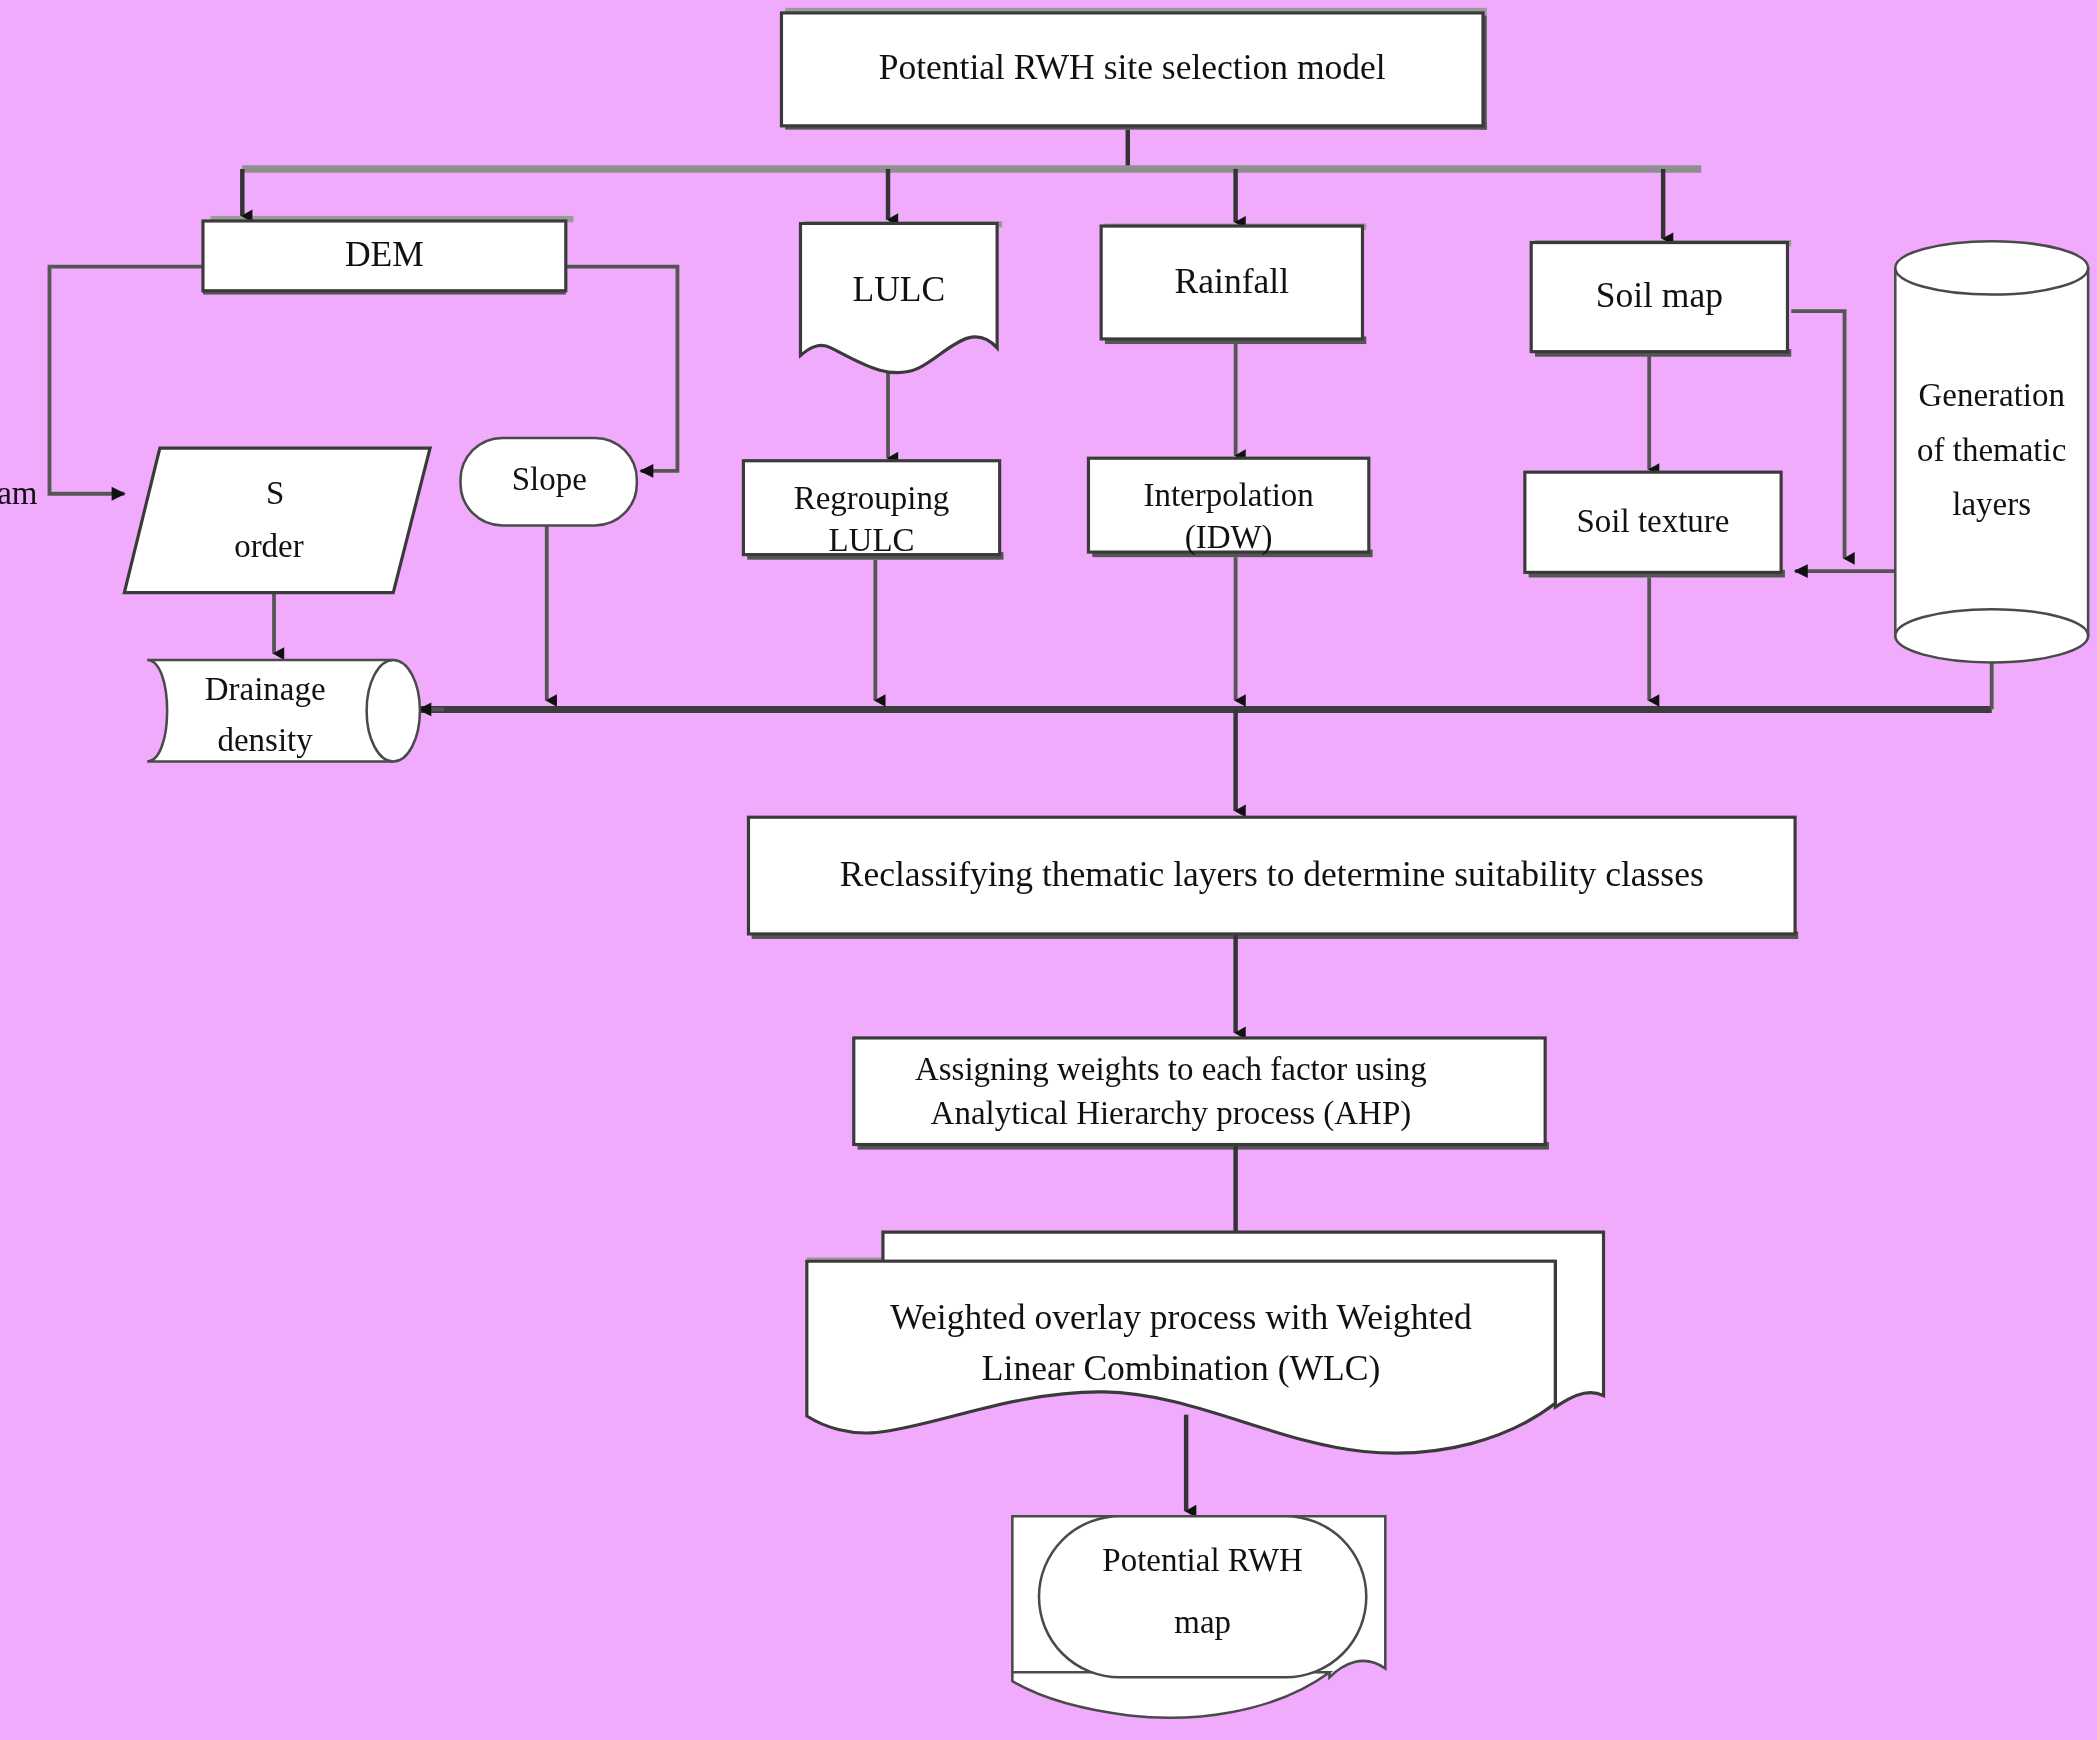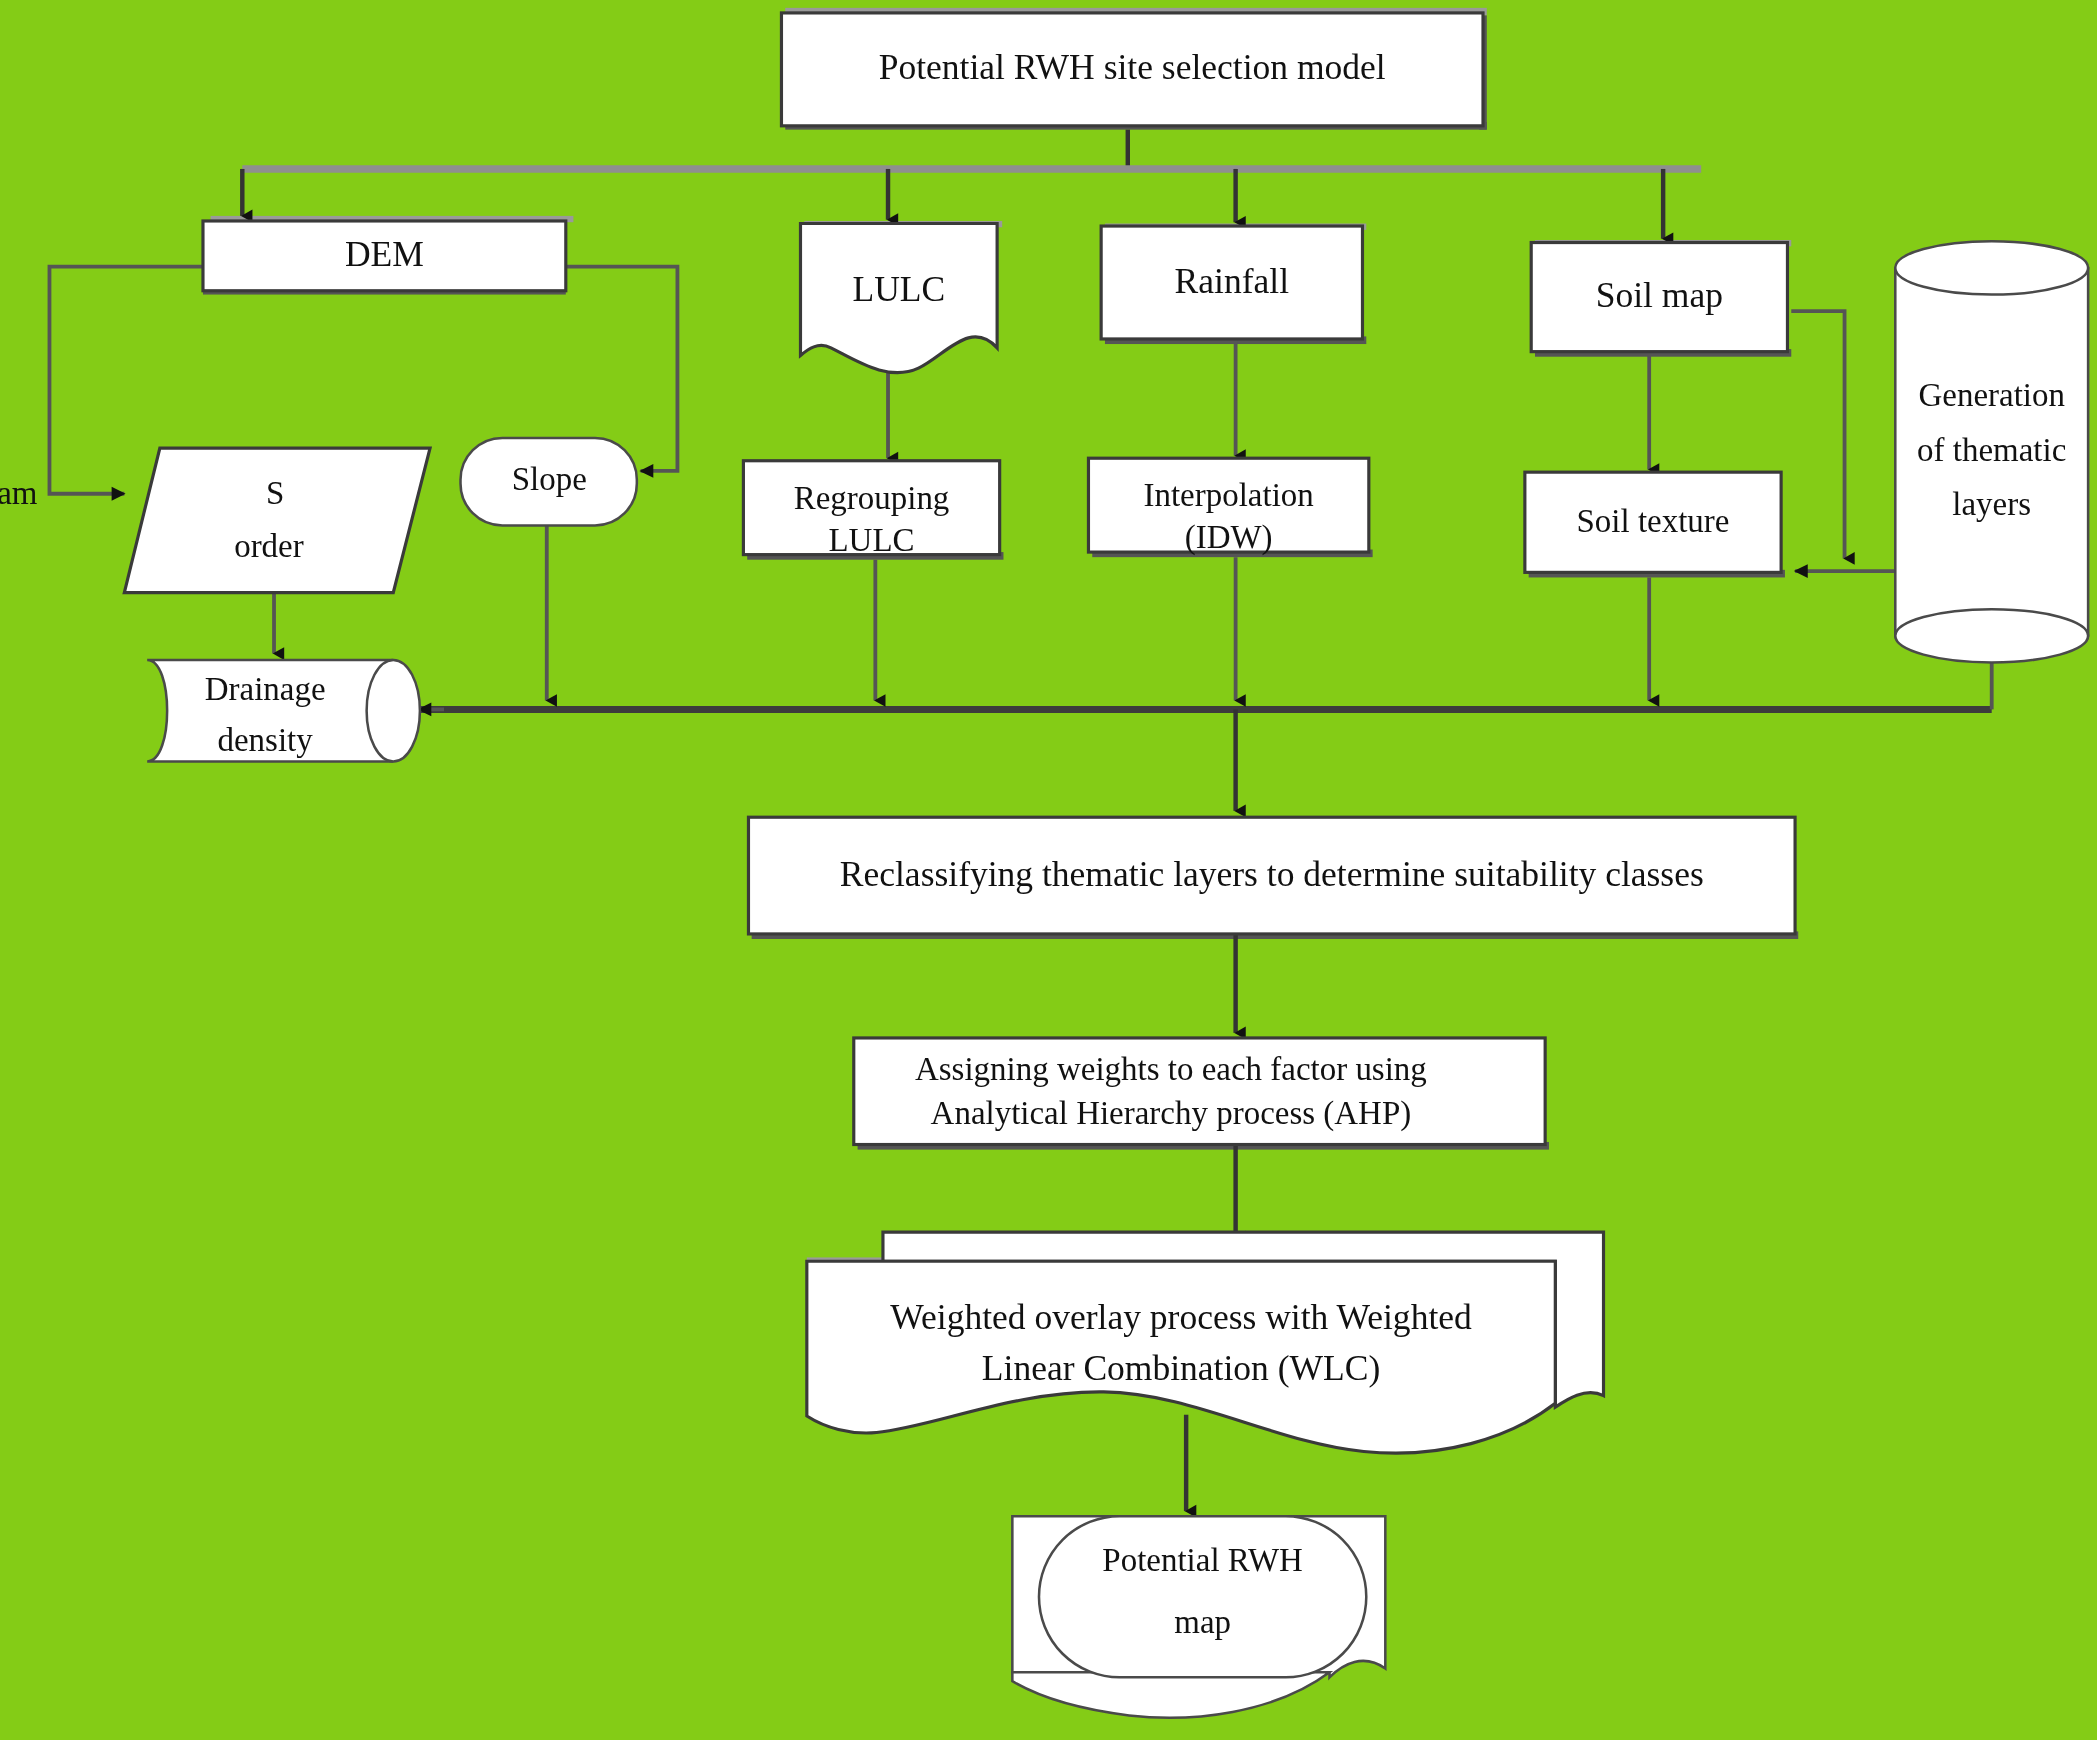--- a/index.html
+++ b/index.html
@@ -1,17 +1,17 @@
 <!DOCTYPE html>
 <html style="font-size:10px"><head>
 <meta charset="utf-8">
 <style>
   html,body{margin:0;padding:0;background:#ffffff;}
   body{font-family:"Liberation Serif", serif;}
-  #stage{position:relative;width:2097px;height:1741px;background:#84cc16;overflow:hidden;}
+  #stage{position:relative;width:2097px;height:1741px;background:#f0abfc;overflow:hidden;}
   svg#flow{position:absolute;left:0;top:0;width:2097px;height:1741px;}
   .nodetext{font-family:"Liberation Serif", serif;fill:#111111;text-anchor:middle;dominant-baseline:middle;}
   .t52{font-size:52px;}
   .t56{font-size:56px;}
   .shape{fill:#ffffff;stroke:#3a3a3a;stroke-width:5;}
   .shape-thin{fill:#ffffff;stroke:#4a4a4a;stroke-width:4;}
   .edge{stroke:#555555;stroke-width:6;fill:none;}
   .edge-dark{stroke:#333333;stroke-width:7;fill:none;}
   .bar{stroke:#8f8f8f;stroke-width:12;fill:none;}
   .barDark{stroke:#3c3c3c;stroke-width:11;fill:none;}

